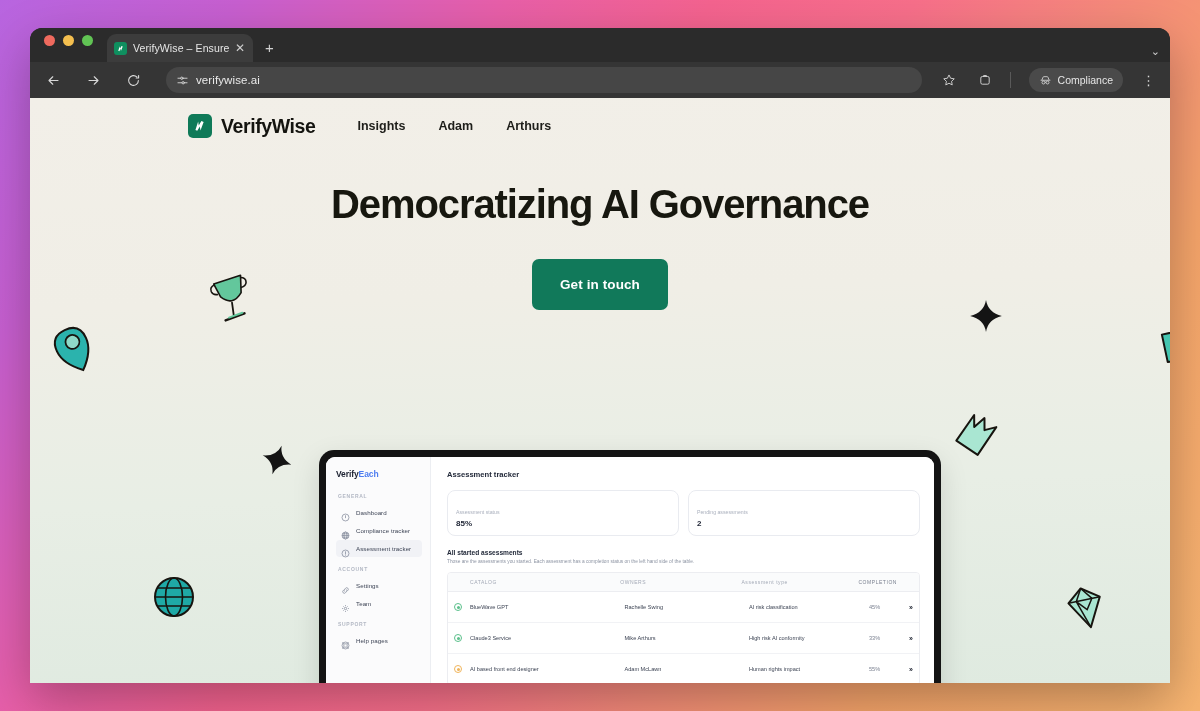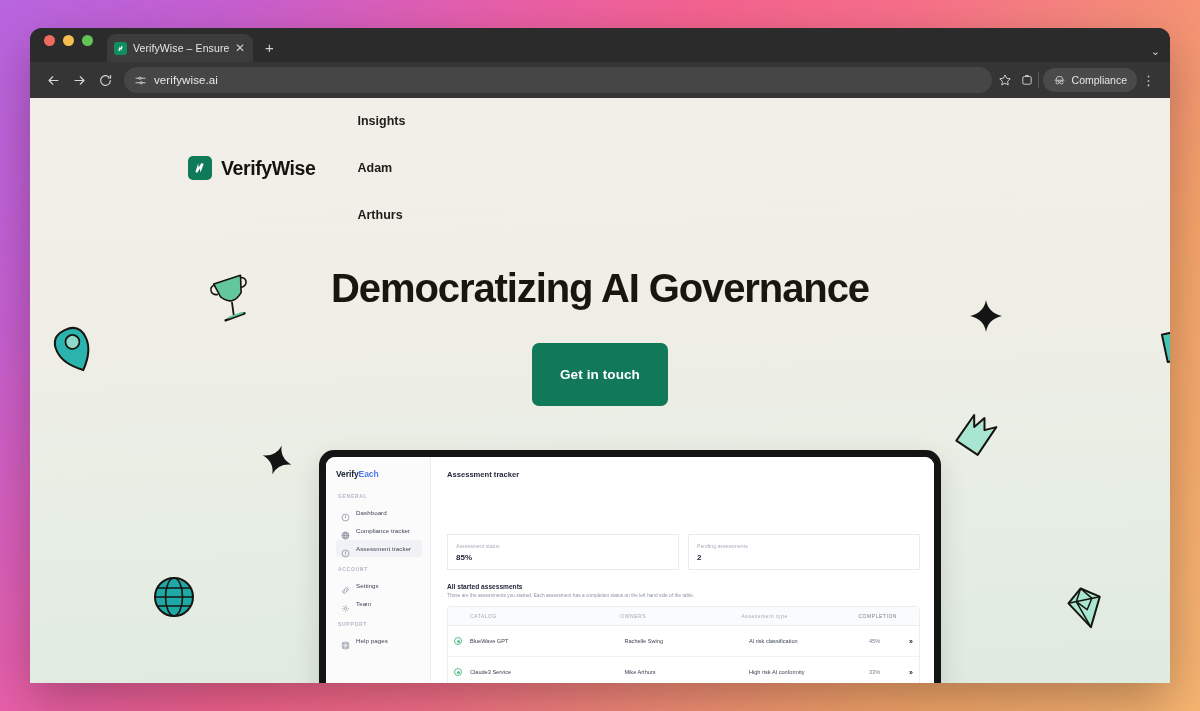--- a/index.html
+++ b/index.html
@@ -50,21 +50,21 @@
   }
   .tab-close { color: #cfcfcf; font-size: 12px; line-height: 1; flex: 0 0 auto; padding-right:1px;}
   .newtab { color: #d2d2d2; font-size: 15px; margin-left: 12px; padding-bottom: 6px; }
   .tabstrip-right {
     position: absolute; right: 10px; bottom: 4px; color: #cfcfcf; font-size: 11px;
   }
 
   
   .toolbar {
     height: 36px; background: #353535; display: flex; align-items: center;
-    padding: 0 10px; gap: 0;
+    padding: 0 10px; gap: 14px;
   }
   .navbtn {
     width: 26px; height: 26px; border-radius: 50%;
     display: flex; align-items: center; justify-content: center;
     color: #d8d8d8;
   }
   .omnibox {
     flex: 1; height: 26px; background: #464646; border-radius: 13px;
     display: flex; align-items: center; gap: 7px; padding: 0 10px; margin: 0 6px;
     min-width: 0;
@@ -86,35 +86,35 @@
   }
 
   
   .site-nav { display: flex; align-items: center; padding: 16px 0 0 158px; gap: 40px; }
   .brand { display: flex; align-items: center; gap: 9px; }
   .brand-mark {
     width: 24px; height: 24px; border-radius: 5px; background: #0f7a58;
     display: flex; align-items: center; justify-content: center;
   }
   .brand-name { font-size: 19.5px; font-weight: 700; color: #14140f; letter-spacing: -.4px; }
-  .nav-links { display: flex; gap: 33px; margin-left: 2px; flex-direction: column; }
+  .nav-links { display: flex; gap: 33px; margin-left: 2px; }
   .nav-links a { font-size: 12.5px; color: #1e1e1a; text-decoration: none; font-weight: 600; }
 
   
   .hero { text-align: center; margin-top: 44px; position: relative; z-index: 3; }
   .hero h1 {
     font-size: 40px; font-weight: 700; color: #17170f; letter-spacing: -1.1px;
   }
   .hero p {
     margin-top: 26px; font-size: 21.5px; color: #4c4c48; line-height: 1.6;
     font-weight: 400; letter-spacing: -.2px;
   }
   .cta {
     margin-top: 32px; display: inline-block; background: #11795a; color: #fff;
-    font-size: 13.5px; font-weight: 700; padding: 24px 28px; border-radius: 7px;
+    font-size: 13.5px; font-weight: 700; padding: 18px 28px; border-radius: 7px;
     border: none; cursor: pointer; letter-spacing: .1px;
   }
 
   
   .sticker { position: absolute; z-index: 2; pointer-events: none; }
 
   
   .device {
     position: absolute; left: 289px; top: 352px; width: 622px; height: 300px;
     background: #141414; border-radius: 15px; padding: 7px 7px 0 7px;
@@ -140,21 +140,21 @@
   }
   .side-item.active { background: #f1f2f6; }
   .side-item .ico { width: 9px; height: 9px; flex: 0 0 9px; color: #70788c; }
   .side-item .lbl { font-size: 6.2px; color: #3e4556; letter-spacing: .05px; }
 
   
   .dash-main { flex: 1; padding: 13px 14px 0 16px; background: #fff; min-width: 0; }
   .dash-title { font-size: 7.6px; font-weight: 700; color: #232a3a; margin-bottom: 11px; }
   .stat-row { display: flex; gap: 9px; }
   .stat-card {
-    flex: 1; border: 1px solid #e9ebf0; border-radius: 0; padding: 8px 8px 7px 8px; margin-top: 44px;
+    flex: 1; border: 1px solid #e9ebf0; border-radius: 8px; padding: 18px 8px 7px 8px;
   }
   .stat-label { font-size: 5.2px; color: #aab0bd; margin-bottom: 4px; }
   .stat-value { font-size: 8px; font-weight: 700; color: #222838; }
 
   .sect-title { font-size: 6.6px; font-weight: 700; color: #232a3a; margin: 13px 0 3px 0; }
   .sect-sub { font-size: 4.8px; color: #8d94a3; margin-bottom: 8px; }
 
   .tbl { border: 1px solid #ecedf1; border-radius: 4px; overflow: hidden; }
   .tbl-head {
     display: flex; background: #fafbfc; border-bottom: 1px solid #ecedf1;

